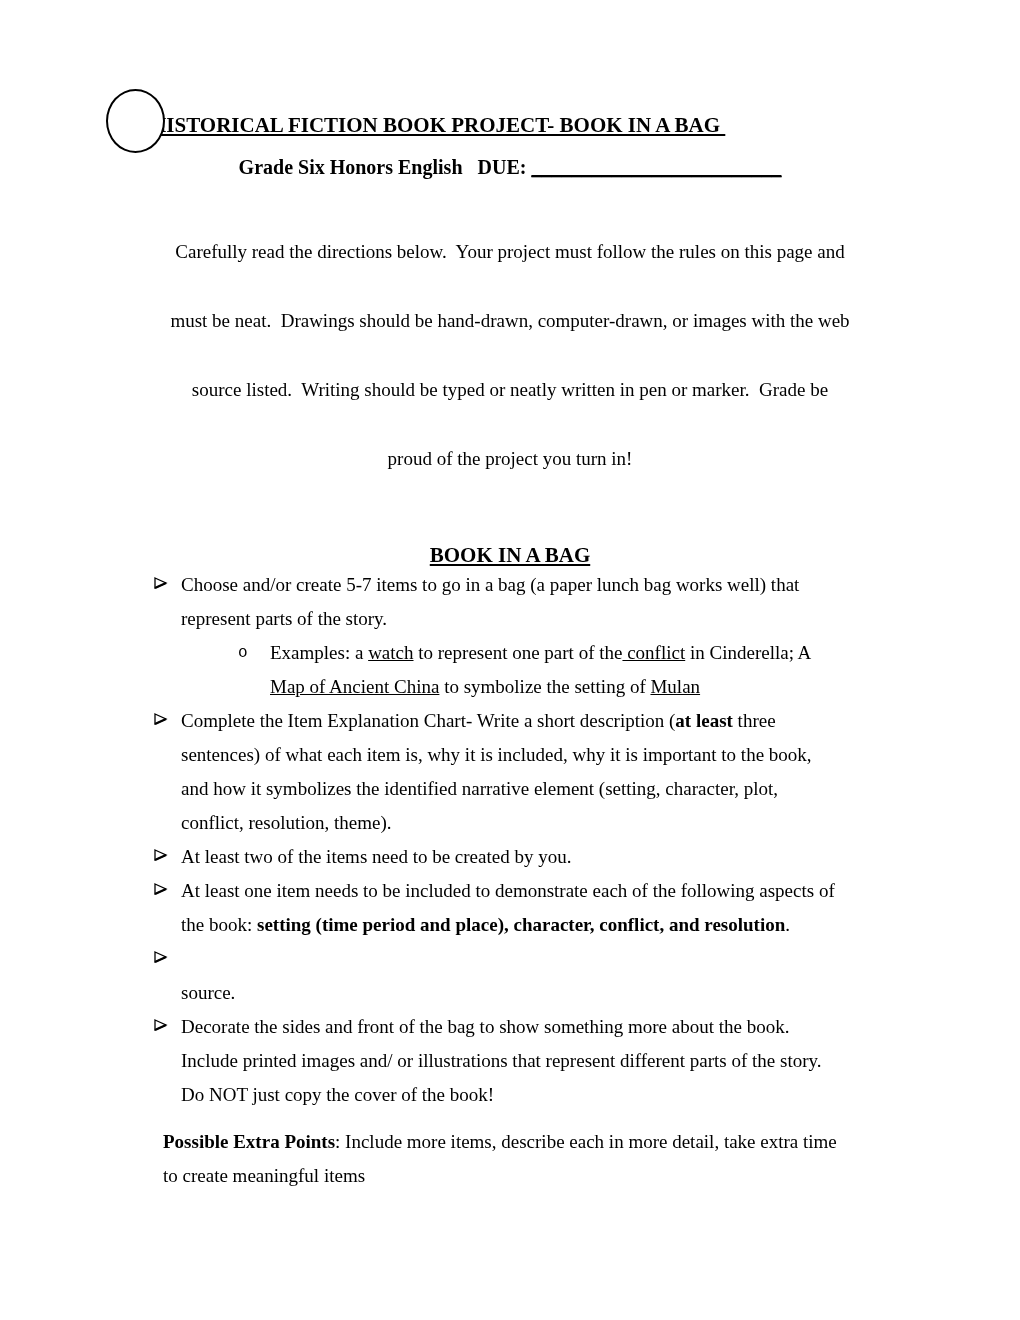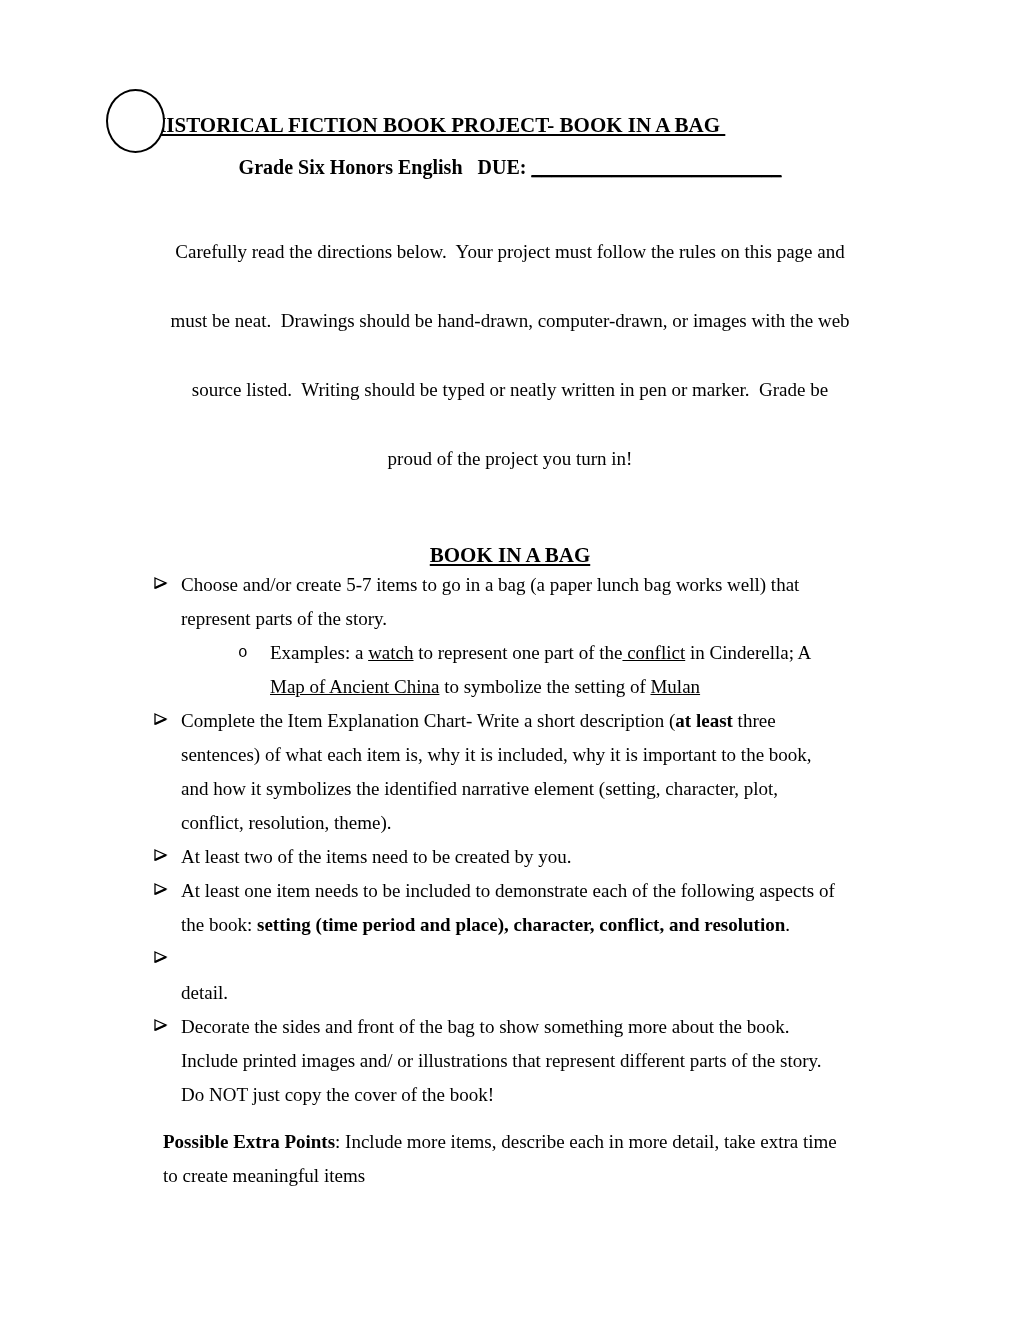--- a/index.html
+++ b/index.html
@@ -81,21 +81,21 @@
               <path d="M2 12 L13 7" stroke="#000" stroke-width="2.4"></path>
             </svg></span><span class="btext"><span>Complete the Item Explanation Chart- Write a short description (</span><span class="b">at least</span><span> three</span><br><span>sentences) of what each item is, why it is included, why it is important to the book,</span><br><span>and how it symbolizes the identified narrative element (setting, character, plot,</span><br><span>conflict, resolution, theme).</span></span></div><div class="brow top"><span class="marker"><svg width="15" height="14" viewBox="0 0 15 14">
               <path d="M2 2 L13 7 L2 12 Z" fill="#fff" stroke="#000" stroke-width="1.3"></path>
               <path d="M2 12 L13 7" stroke="#000" stroke-width="2.4"></path>
             </svg></span><span class="btext"><span>At least two of the items need to be created by you.</span></span></div><div class="brow top"><span class="marker"><svg width="15" height="14" viewBox="0 0 15 14">
               <path d="M2 2 L13 7 L2 12 Z" fill="#fff" stroke="#000" stroke-width="1.3"></path>
               <path d="M2 12 L13 7" stroke="#000" stroke-width="2.4"></path>
             </svg></span><span class="btext"><span>At least one item needs to be included to demonstrate each of the following aspects of</span><br><span>the book: </span><span class="b">setting (time period and place), character, conflict, and resolution</span><span>.</span></span></div><div class="brow top"><span class="marker"><svg width="15" height="14" viewBox="0 0 15 14">
               <path d="M2 2 L13 7 L2 12 Z" fill="#fff" stroke="#000" stroke-width="1.3"></path>
               <path d="M2 12 L13 7" stroke="#000" stroke-width="2.4"></path>
-            </svg></span><span class="btext"><br><span>detail.</span></span></div><div class="brow top"><span class="marker"><svg width="15" height="14" viewBox="0 0 15 14">
+            </svg></span><span class="btext"><br><span>source.</span></span></div><div class="brow top"><span class="marker"><svg width="15" height="14" viewBox="0 0 15 14">
               <path d="M2 2 L13 7 L2 12 Z" fill="#fff" stroke="#000" stroke-width="1.3"></path>
               <path d="M2 12 L13 7" stroke="#000" stroke-width="2.4"></path>
             </svg></span><span class="btext"><span>Decorate the sides and front of the bag to show something more about the book.</span><br><span>Include printed images and/ or illustrations that represent different parts of the story.</span><br><span>Do NOT just copy the cover of the book!</span></span></div></div>
 
     <p class="extra"><span class="b">Possible Extra Points</span><span>: Include more items, describe each in more detail, take extra time</span><br><span>to create meaningful items</span></p>
 
     <div class="footer">
       <div class="fline"><span>Name</span><span>____________________________________________</span><span> Period</span><span class="u">__________</span></div>
       
       

